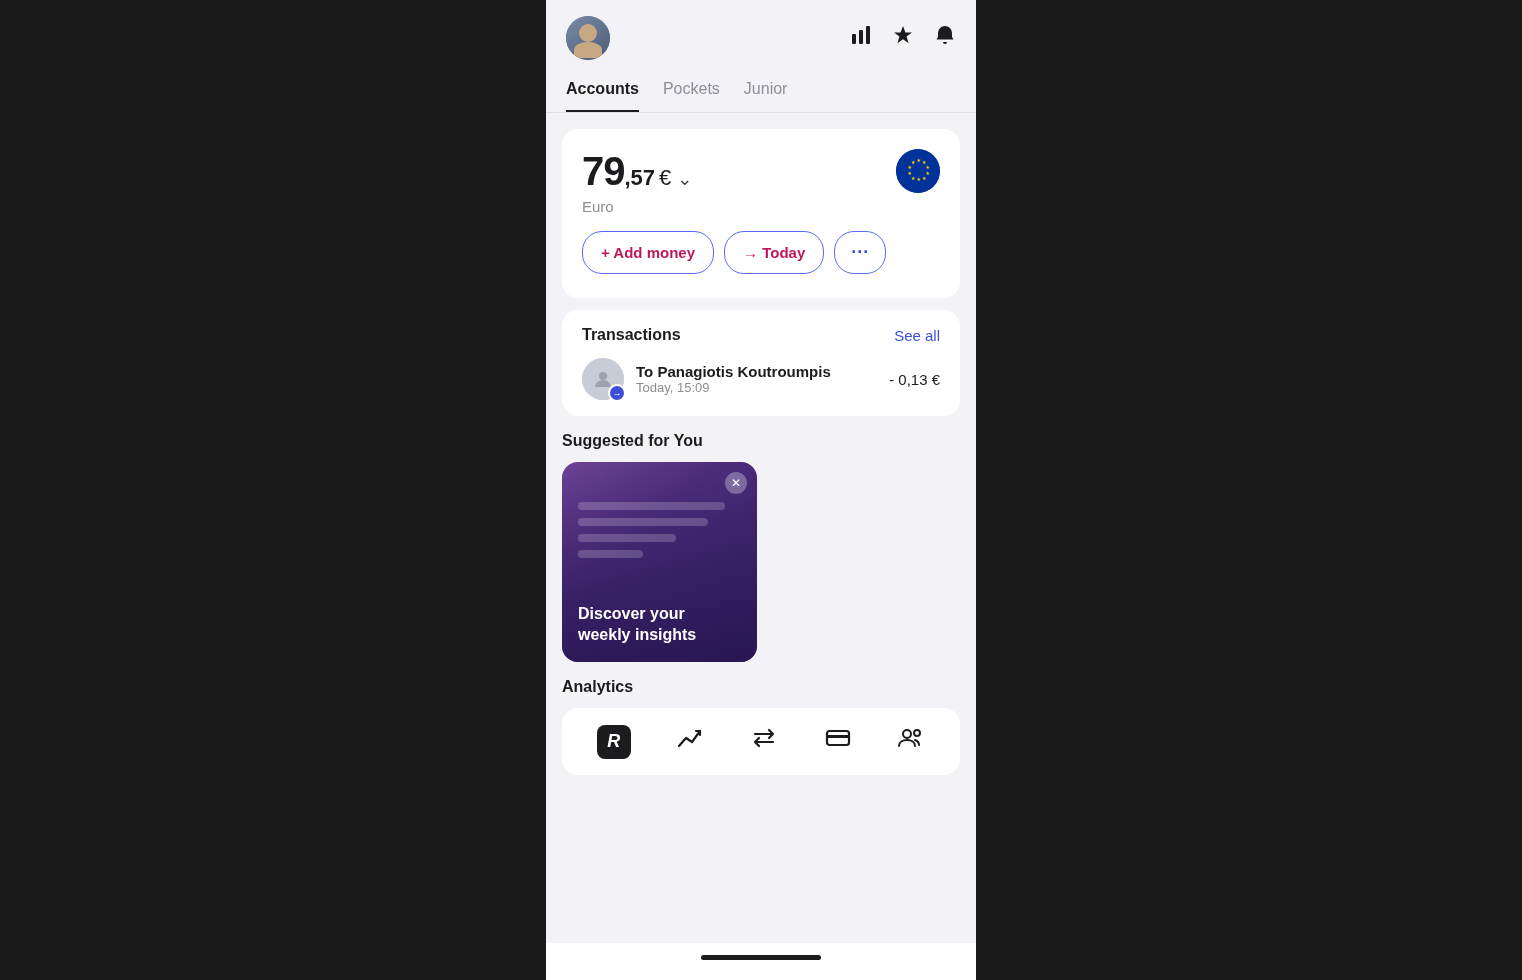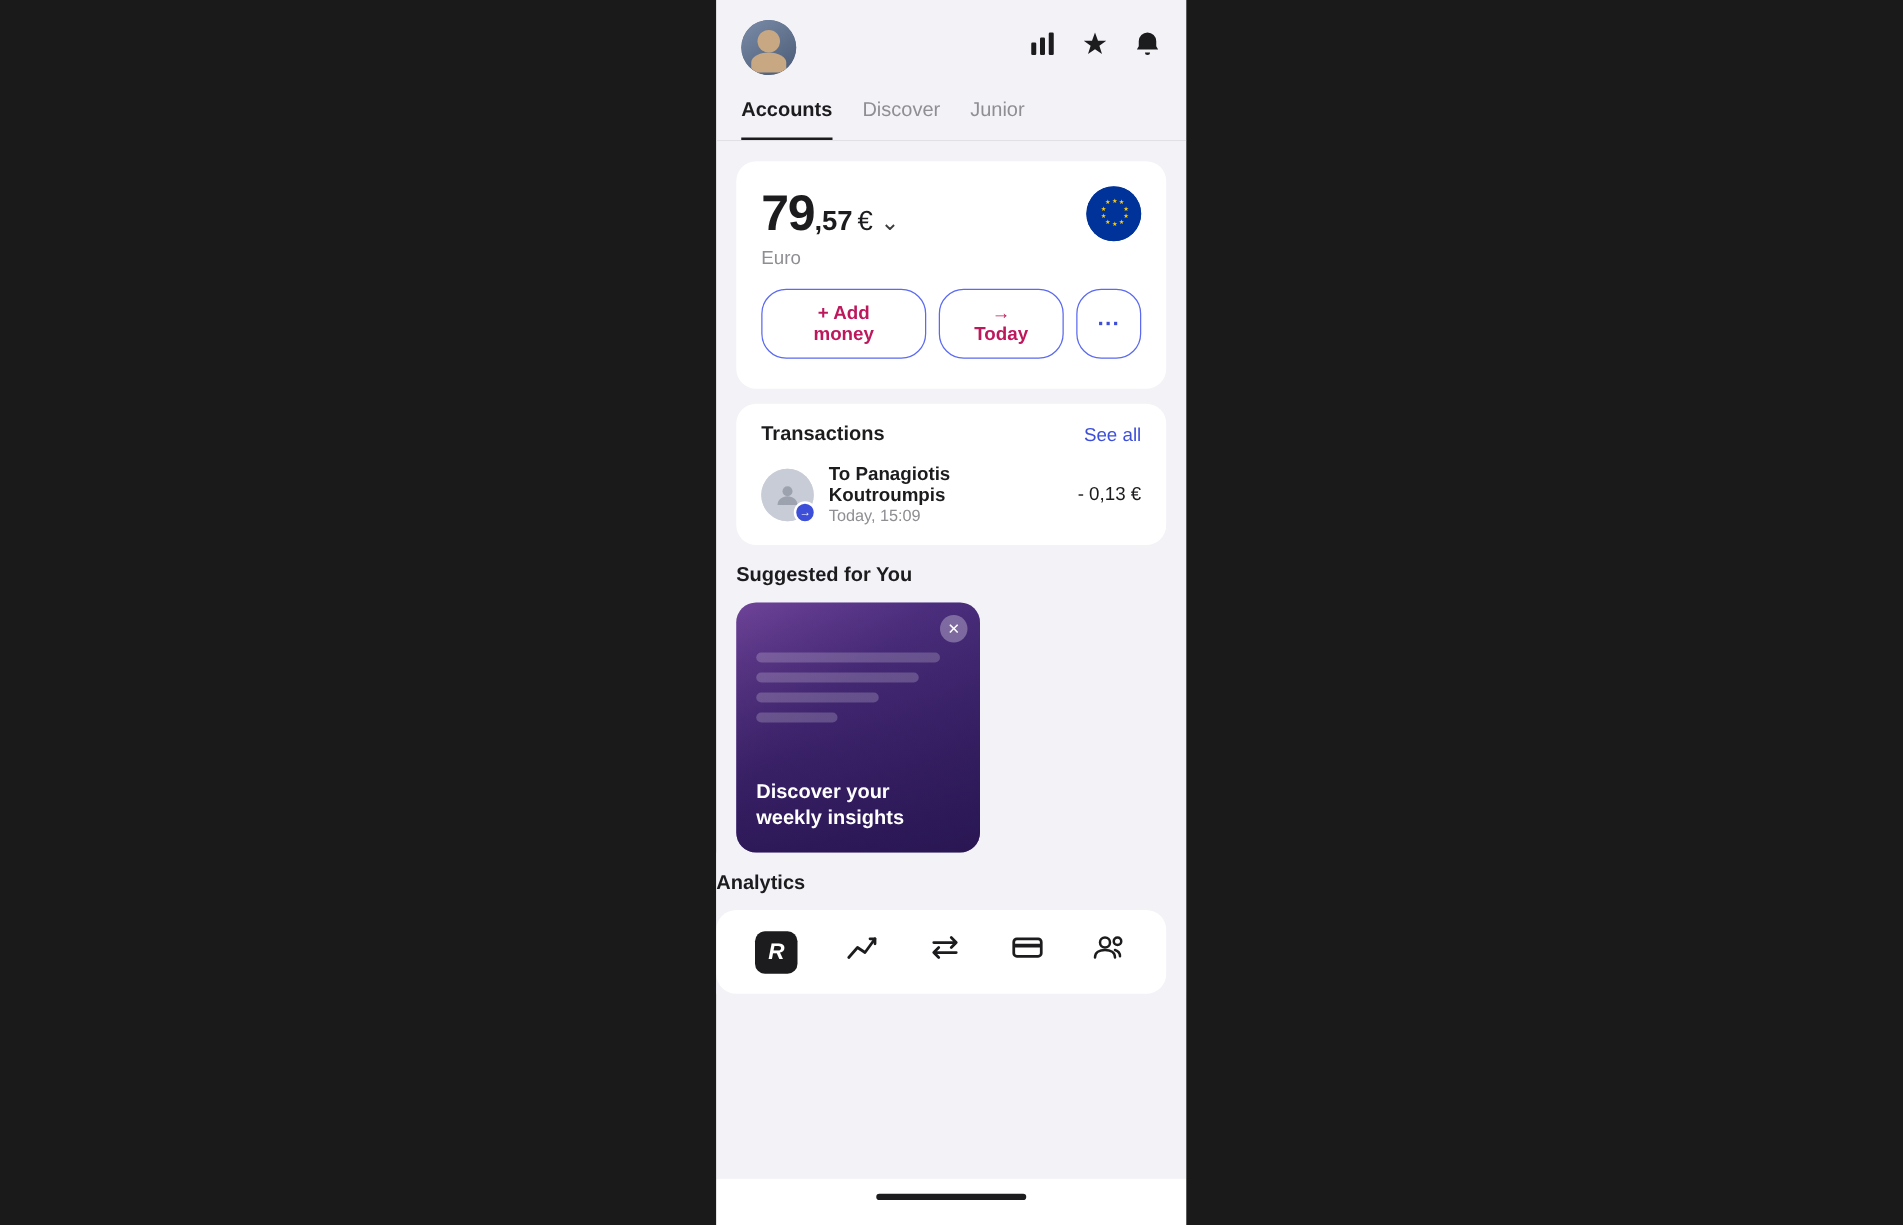--- a/index.html
+++ b/index.html
@@ -8,21 +8,21 @@
       height: 980px;
       background: #1a1a1a;
       display: flex;
       align-items: center;
       justify-content: center;
       font-family: -apple-system, BlinkMacSystemFont, 'Segoe UI', sans-serif;
       overflow: hidden;
     }
 
     .phone-container {
-      width: 376px;
+      width: 430px;
       height: 980px;
       background: #f2f2f7;
       position: relative;
       display: flex;
       flex-direction: column;
       overflow: hidden;
     }
 
     
     .header {
@@ -382,21 +382,21 @@
       background: rgba(255,255,255,0.2);
     }
 
     .card-deco-bar.short { width: 60%; }
     .card-deco-bar.medium { width: 80%; }
     .card-deco-bar.long { width: 90%; }
     .card-deco-bar.vshort { width: 40%; }
 
     
     .analytics-section {
-      padding: 16px 16px 0 0;
+      padding: 16px 16px 0 16px;
       background: #f2f2f7;
     }
 
     .analytics-title {
       font-size: 16px;
       font-weight: 600;
       color: #1c1c1e;
       margin-bottom: 12px;
     }
 
@@ -492,21 +492,21 @@
         </svg>
       </span>
     </div>
   </div>
 
   <div class="tabs">
     <div class="tab active">
       <span>Accounts</span>
     </div>
     <div class="tab">
-      <span>Discover</span>
+      <span>Pockets</span>
     </div>
     <div class="tab">
       <span>Junior</span>
     </div>
   </div>
 
   <div class="main-content">
 
     <div class="balance-card">
       <div class="balance-row">

